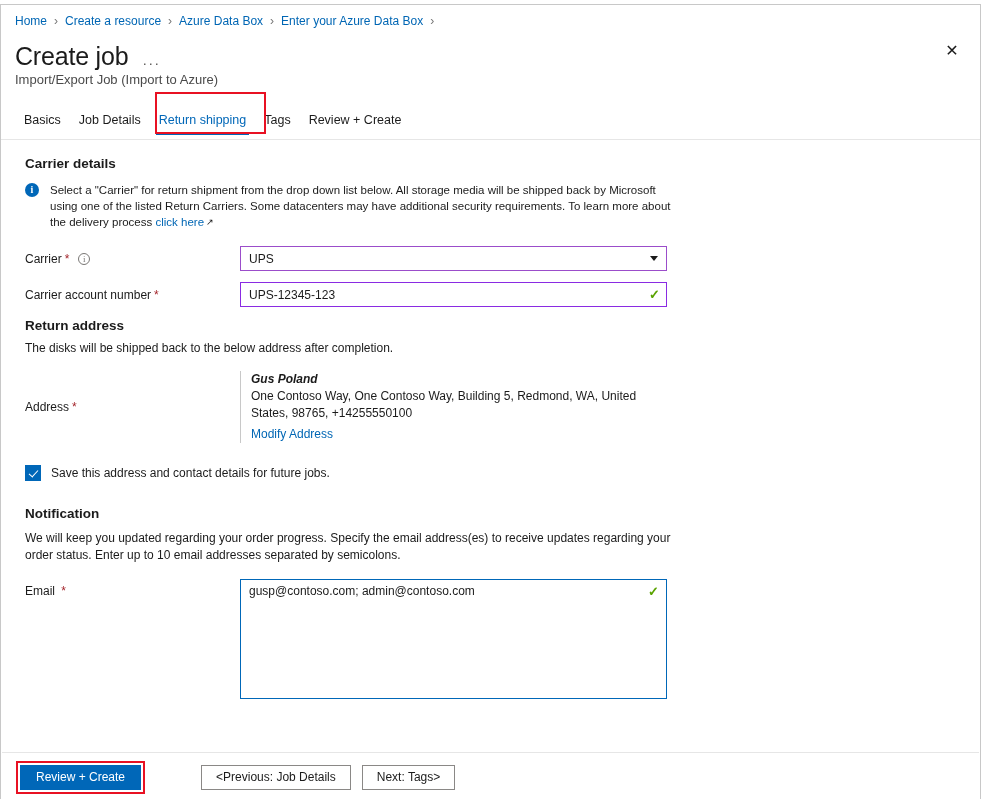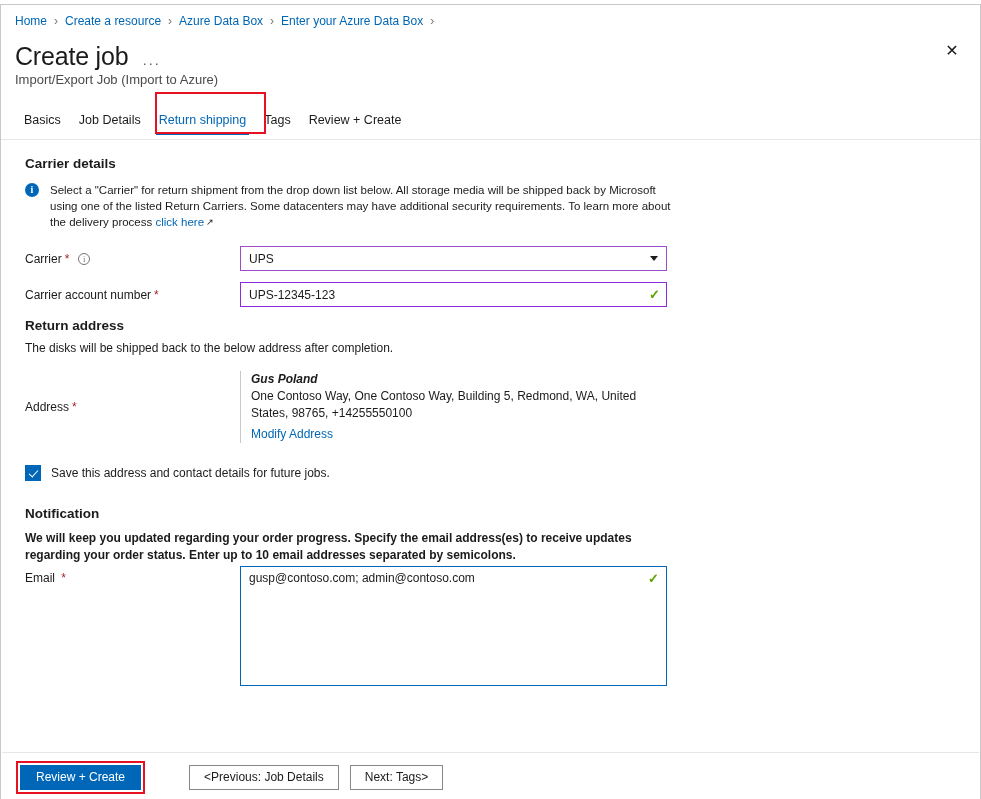--- a/index.html
+++ b/index.html
@@ -280,23 +280,22 @@
 
   
   .notif-head {
     font-size: 13.5px;
     font-weight: 600;
     margin: 25px 0 9px 10px;
   }
   .notif-para {
     font-size: 12px;
     line-height: 17px;
-    margin: 0 0 2px 10px;
+    margin: 0 0 15px 10px;
     max-width: 650px;
-    font-weight: bold;
   }
   .email-row {
     display: flex;
     align-items: flex-start;
     margin-left: 10px;
   }
   .email-label {
     width: 215px;
     flex: 0 0 auto;
     font-size: 12px;
@@ -346,21 +345,21 @@
     cursor: pointer;
     font-family: "Liberation Sans", sans-serif;
     line-height: 25px;
   }
   .btn-secondary {
     background: #fff;
     border: 1px solid #8a8886;
     font-size: 12px;
     height: 25px;
     padding: 0 14px;
-    margin-left: 44px;
+    margin-left: 56px;
     cursor: pointer;
     font-family: "Liberation Sans", sans-serif;
     color: #1b1b1b;
   }
   .btn-secondary.tight { margin-left: 11px; }
 </style>
 </head>
 <body>
 
 <div class="frame">

